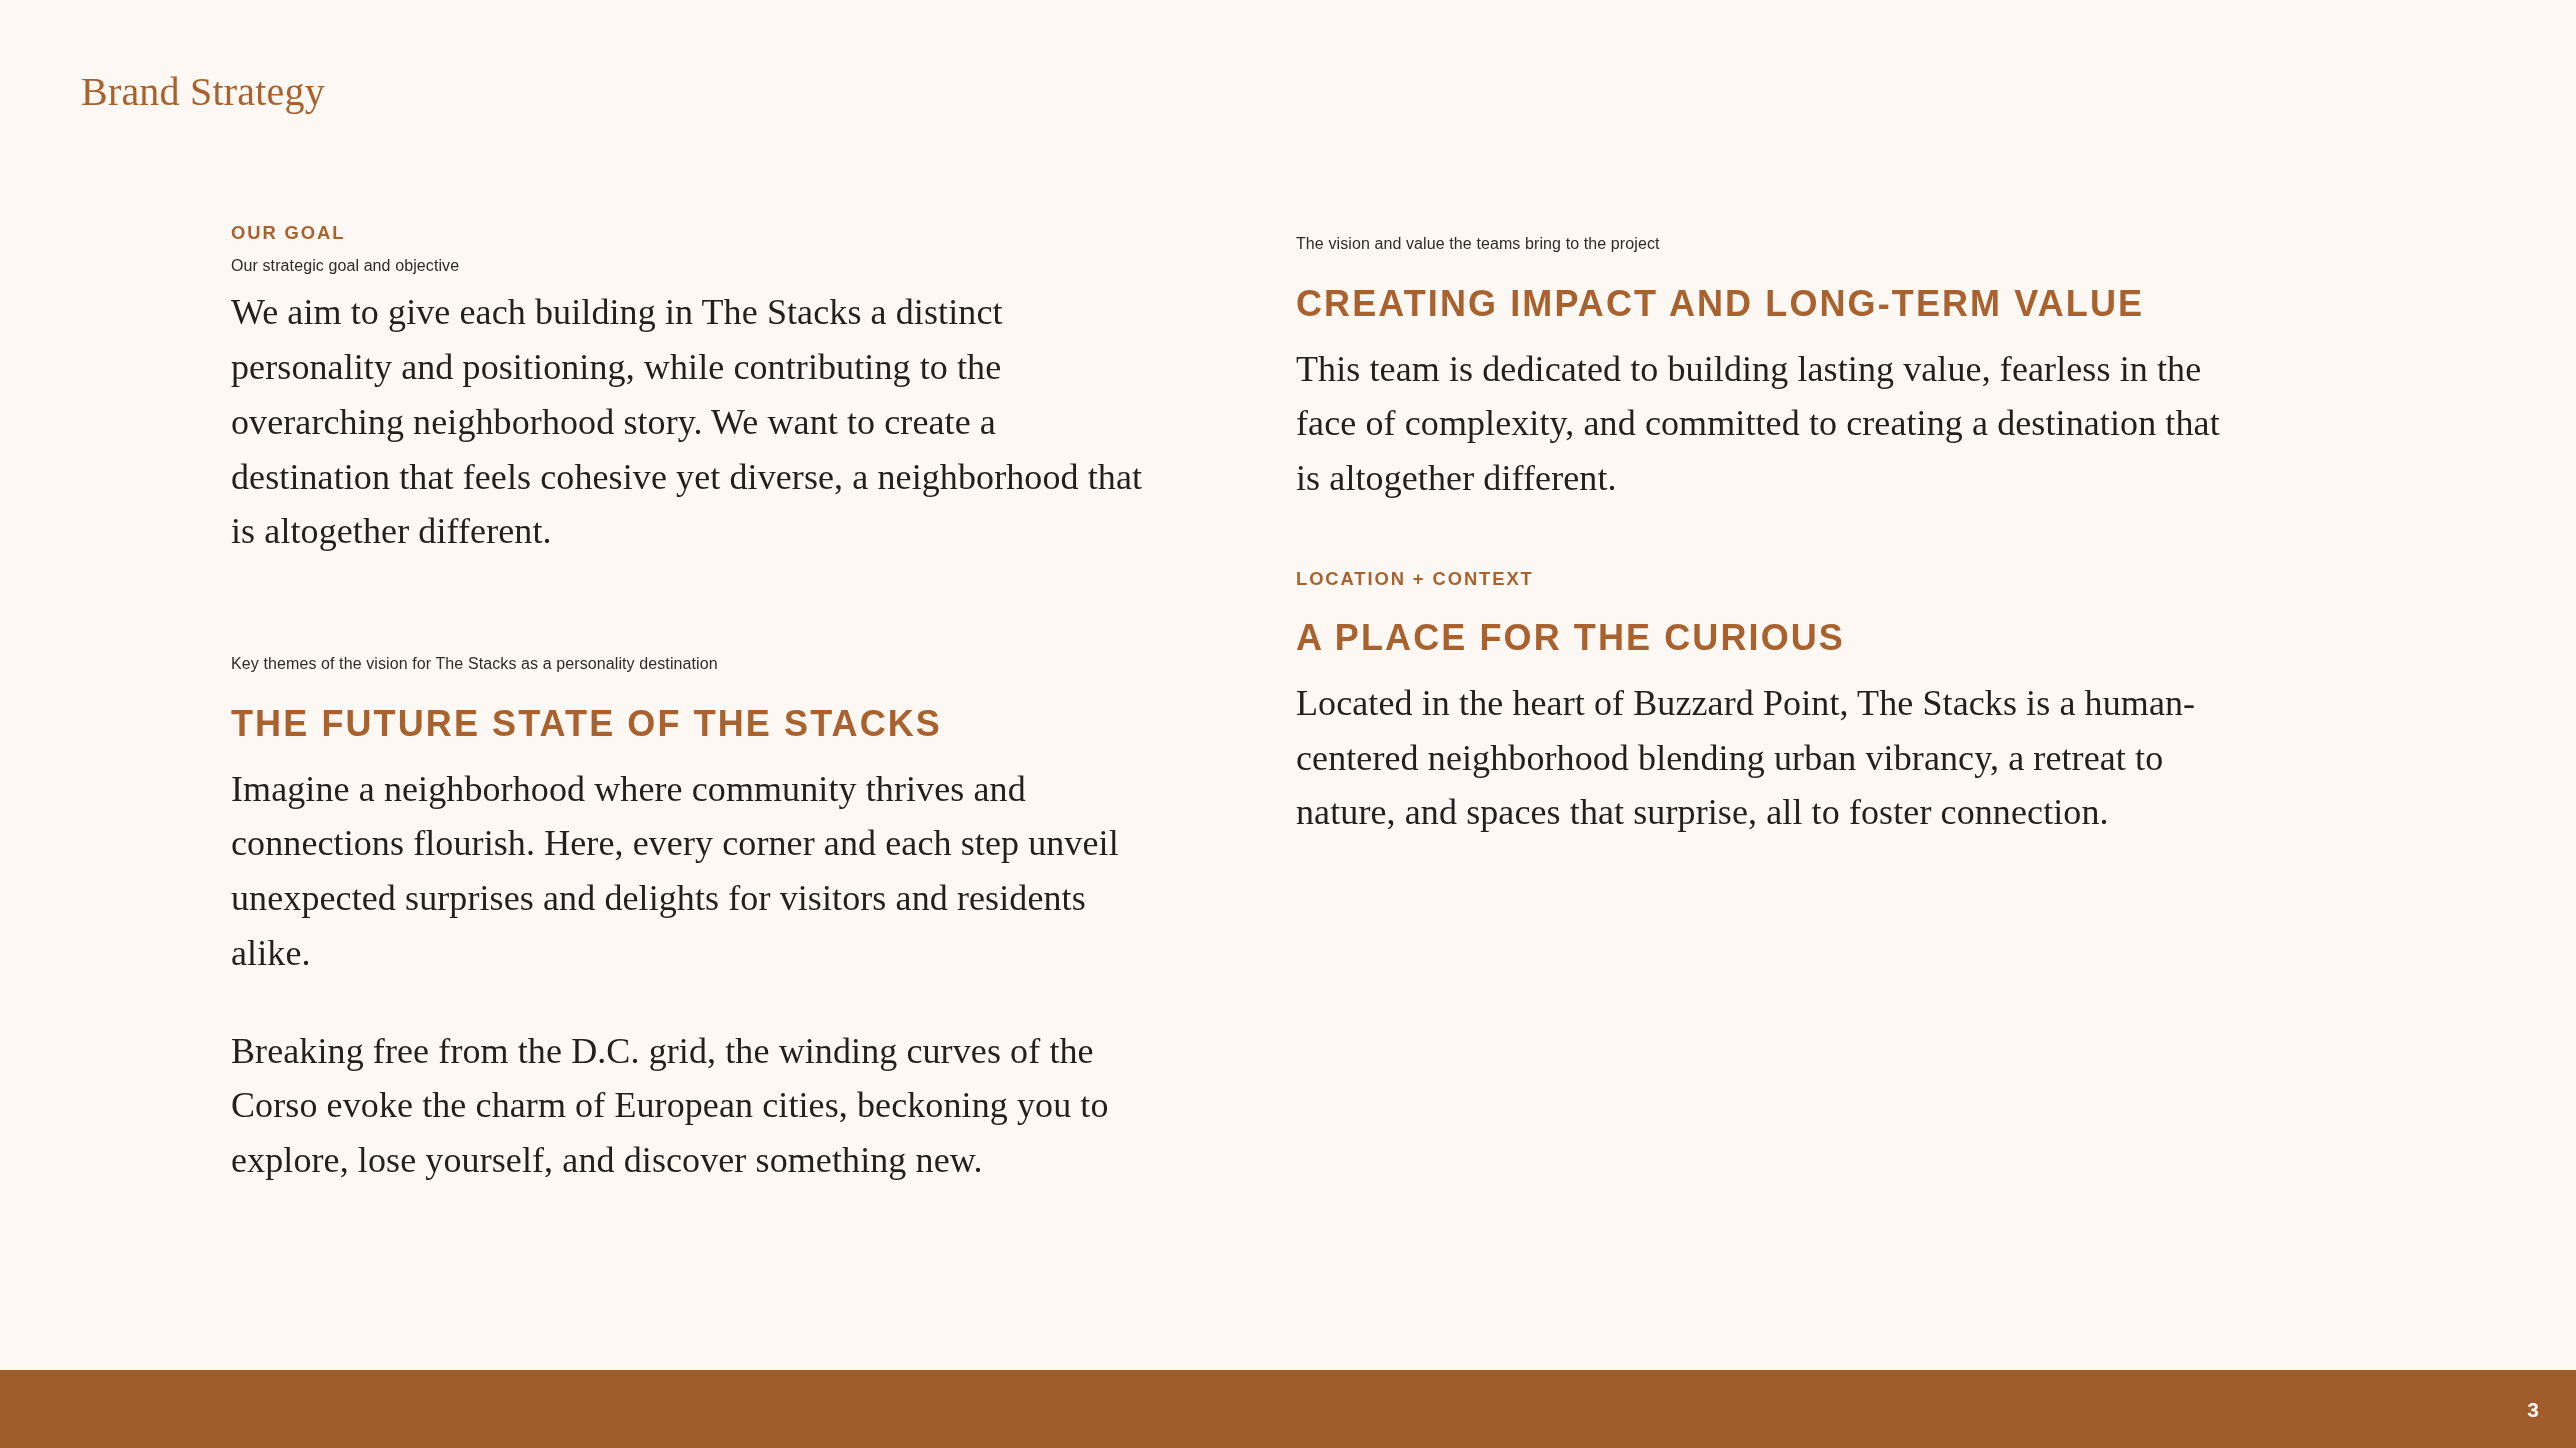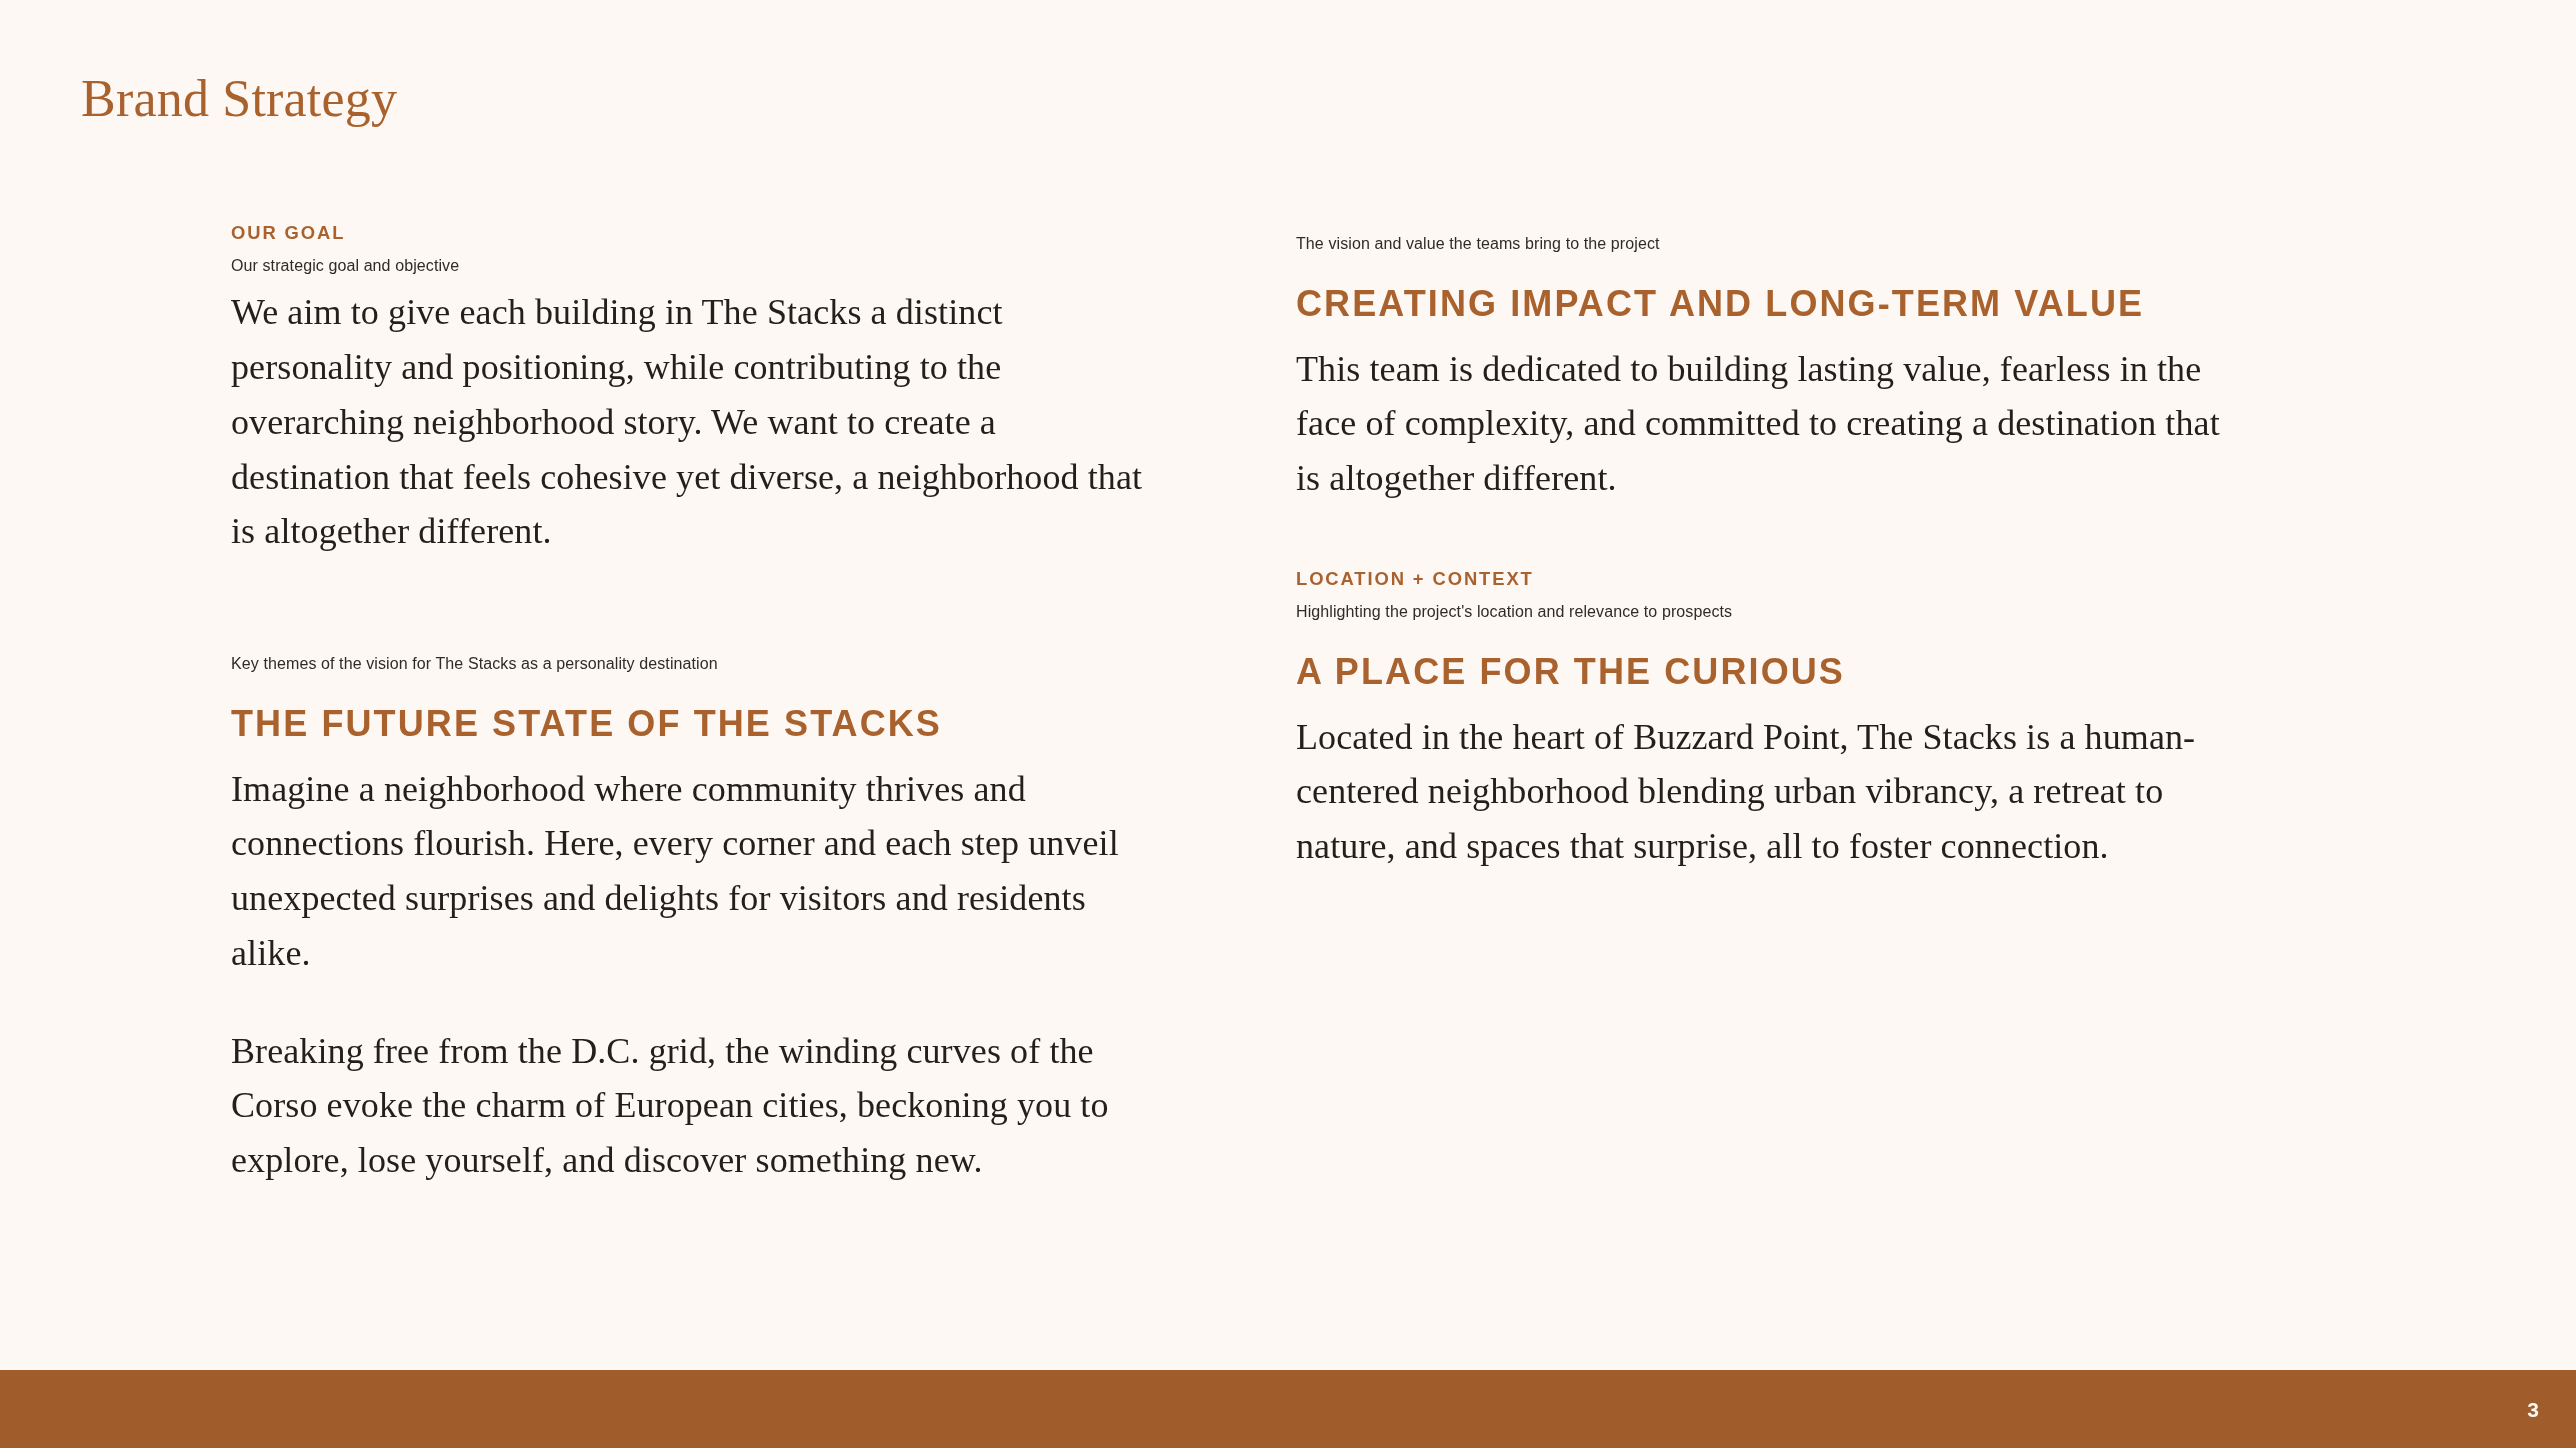--- a/index.html
+++ b/index.html
@@ -18,21 +18,21 @@
     overflow: hidden;
     font-family: "Liberation Sans", sans-serif;
   }
 
   
   .slide-title {
     position: absolute;
     left: 81px;
     top: 70px;
     font-family: "Liberation Serif", serif;
-    font-size: 52px;
+    font-size: 40px;
     line-height: 1.1;
     color: #a9622d;
     letter-spacing: 0.2px;
     white-space: nowrap;
   }
 
   
   .columns {
     position: absolute;
     left: 0;
@@ -155,21 +155,20 @@
       <div class="block">
         <div class="sub">The vision and value the teams bring to the project</div>
         <div class="headline">CREATING IMPACT AND LONG-TERM VALUE</div>
         <div class="body-serif tight">This team is dedicated to building lasting value, fearless in the face of complexity, and committed to creating a destination that is altogether different.</div>
       </div>
 
       <div class="gap-md"></div>
 
       <div class="block">
         <div class="eyebrow">LOCATION + CONTEXT</div>
-        <div class="sub">Highlighting the project's location and relevance to prospects</div>
         <div class="headline">A PLACE FOR THE CURIOUS</div>
         <div class="body-serif tight">Located in the heart of Buzzard Point, The Stacks is a human-centered neighborhood blending urban vibrancy, a retreat to nature, and spaces that surprise, all to foster connection.</div>
       </div>
 
     </div>
 
   </div>
 
   <div class="footer-bar">
     <div class="page-num">3</div>

